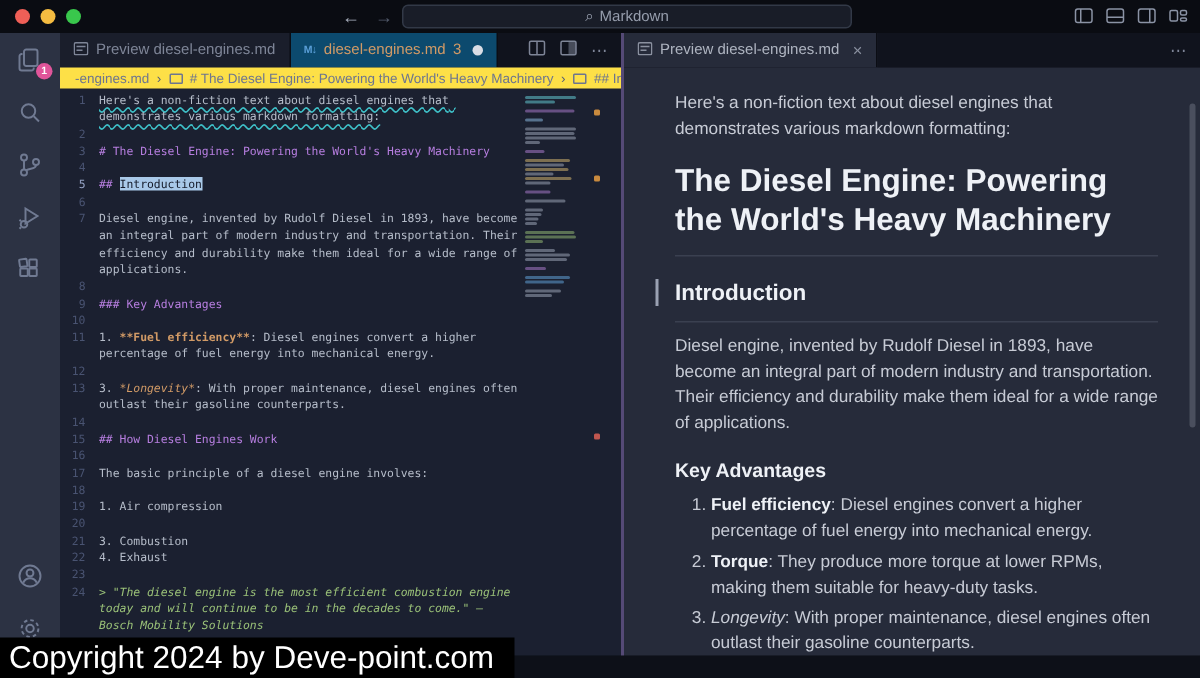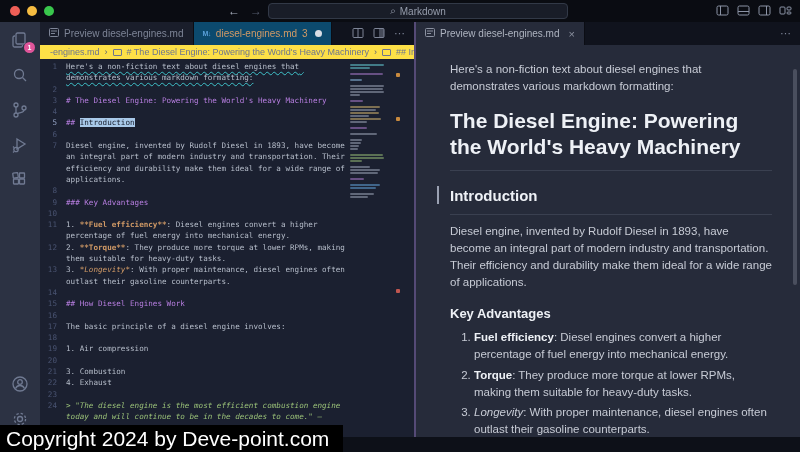--- a/index.html
+++ b/index.html
@@ -276,21 +276,20 @@
           <div class="ed-line">
             <div class="ed-num">10</div>
             <div class="ed-code">&nbsp;</div>
           </div>
           <div class="ed-line">
             <div class="ed-num">11</div>
             <div class="ed-code"><span>1. </span><span class="bold">**Fuel efficiency**</span><span>: Diesel engines convert a higher percentage of fuel energy into mechanical energy.</span></div>
           </div>
           <div class="ed-line">
             <div class="ed-num">12</div>
-            <div class="ed-code"><span>2. </span><span class="bold">**Torque**</span><span>: They produce more torque at lower RPMs, making them suitable for heavy-duty tasks.</span></div>
           </div>
           <div class="ed-line">
             <div class="ed-num">13</div>
             <div class="ed-code"><span>3. </span><span class="ital">*Longevity*</span><span>: With proper maintenance, diesel engines often outlast their gasoline counterparts.</span></div>
           </div>
           <div class="ed-line">
             <div class="ed-num">14</div>
             <div class="ed-code">&nbsp;</div>
           </div>
           <div class="ed-line">

